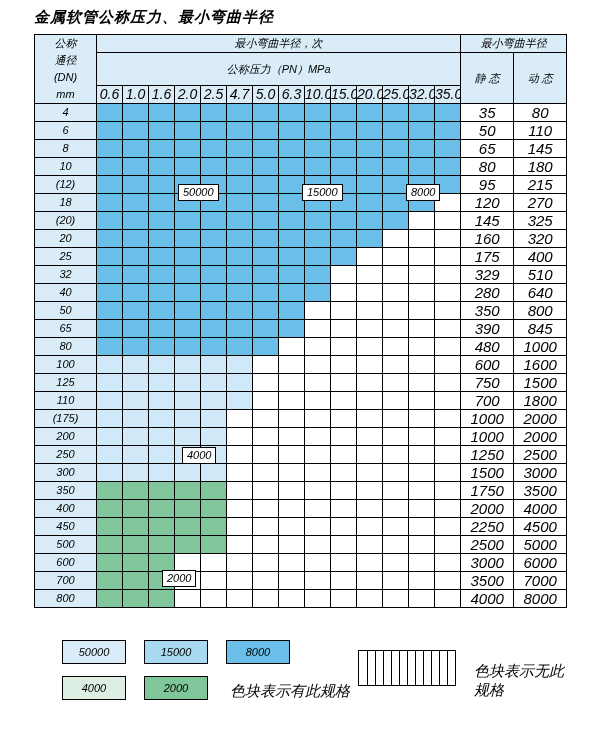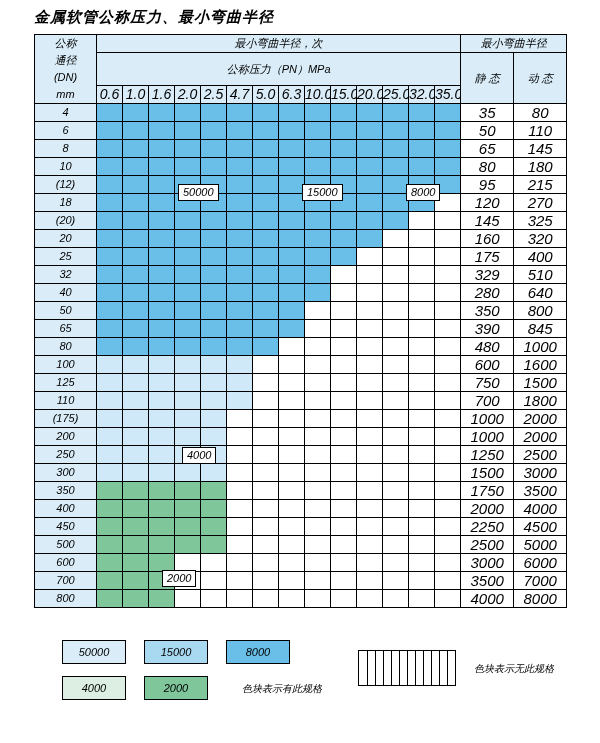--- a/index.html
+++ b/index.html
@@ -96,21 +96,21 @@
     position: absolute;
     width: 62px;
     height: 22px;
     border: 1px solid #000;
     font-size: 11px;
     text-align: center;
     line-height: 22px;
   }
   .lg-label {
     position: absolute;
-    font-size: 10px;
+    font-size: 15px;
     font-family: "DejaVu Sans", sans-serif;
   }
   .lg-grid {
     position: absolute;
     left: 324px;
     top: 18px;
     width: 96px;
     height: 34px;
     border: 1px solid #000;
     background: #ffffff;
@@ -716,21 +716,21 @@
   </div>
 
   <div class="legend">
     <div id="legend-boxes">
         <div class="lg-box" style="left: 28px; top: 8px; background: rgb(217, 236, 247);">50000</div>
         <div class="lg-box" style="left: 110px; top: 8px; background: rgb(168, 217, 240);">15000</div>
         <div class="lg-box" style="left: 192px; top: 8px; background: rgb(105, 191, 232);">8000</div>
         <div class="lg-box" style="left: 28px; top: 44px; background: rgb(220, 239, 226);">4000</div>
         <div class="lg-box" style="left: 110px; top: 44px; background: rgb(127, 198, 155);">2000</div>
       </div>
-    <div class="lg-label" style="left:208px; top:50px;">色块表示有此规格</div>
+    <div class="lg-label" style="left:196px; top:50px;">色块表示有此规格</div>
     <div class="lg-grid">
       <i style="left:8px"></i>
         <i style="left:16px"></i>
         <i style="left:24px"></i>
         <i style="left:32px"></i>
       <i style="left:40px"></i>
         <i style="left:48px"></i>
         <i style="left:56px"></i>
         <i style="left:64px"></i>
       <i style="left:72px"></i>

